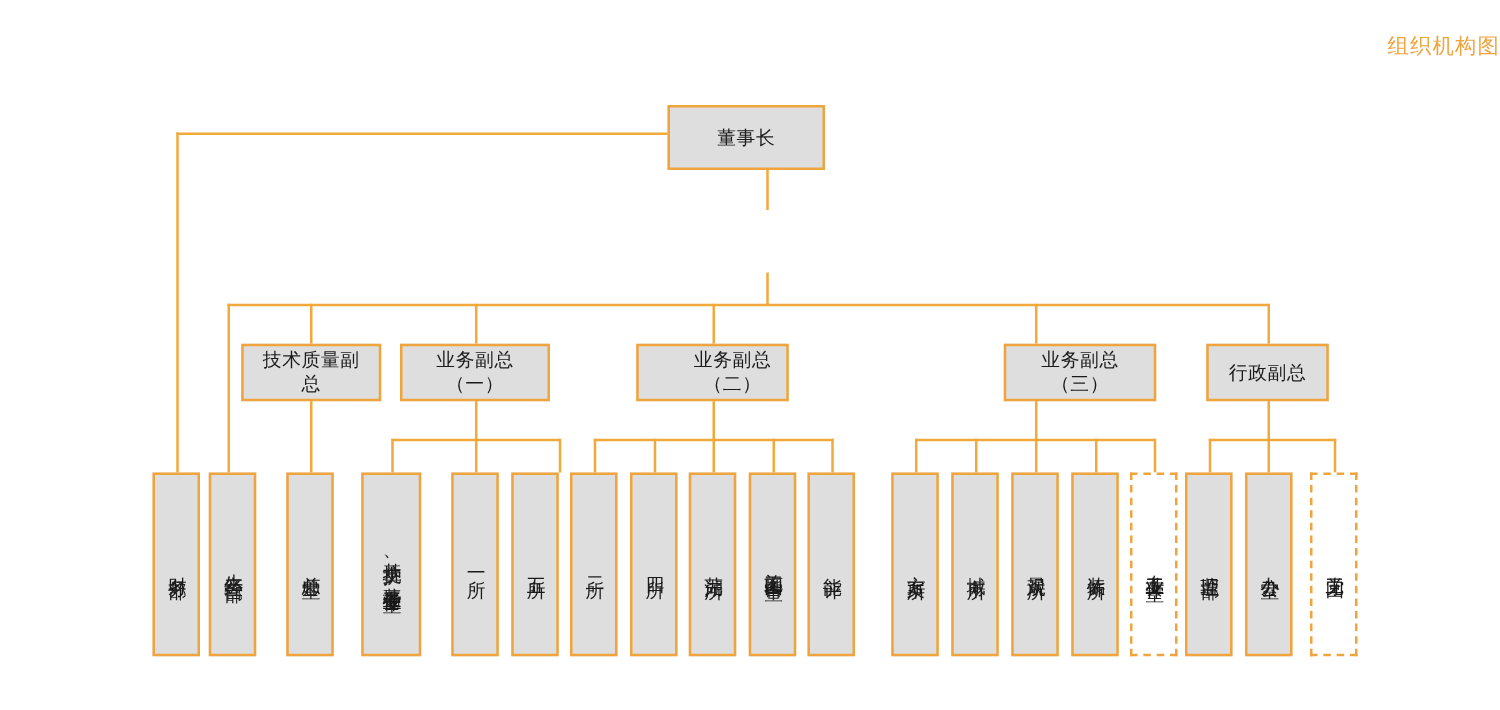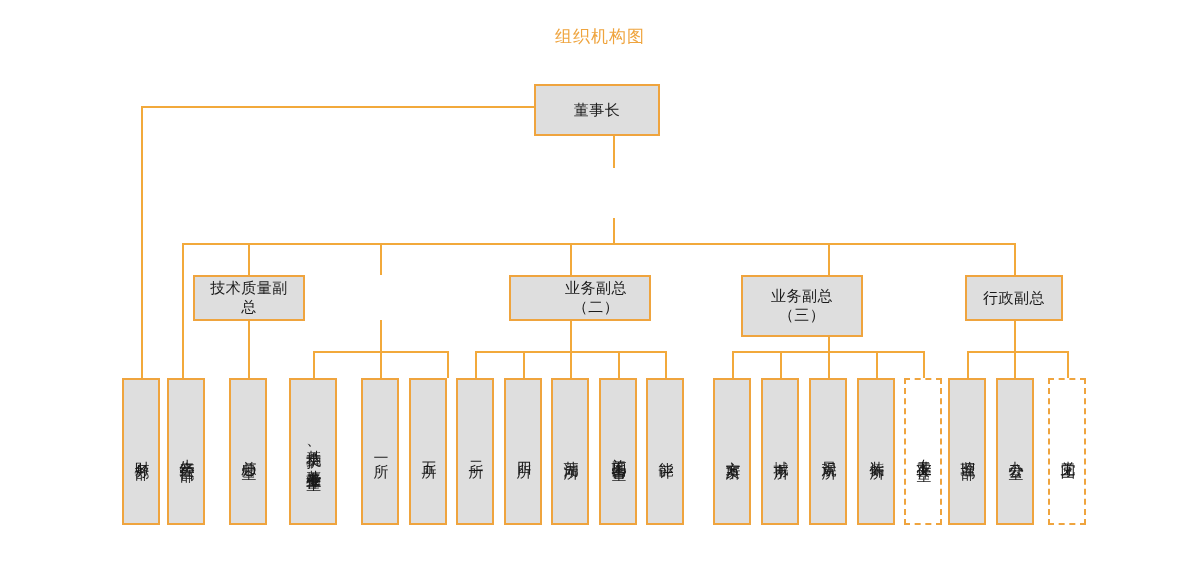--- a/index.html
+++ b/index.html
@@ -8,21 +8,21 @@
     background:#ffffff;
     font-family:"DejaVu Sans","Liberation Sans",sans-serif;
     overflow:hidden;
     position:relative;
   }
   #chart{position:absolute;left:0;top:0;width:1200px;height:568px;}
 
   .title{
     position:absolute;
     left:0;top:25px;width:1200px;
-    text-align:center;
+    text-align:right;
     font-size:17px;
     color:#EFA43E;
     letter-spacing:1px;
     font-weight:400;
   }
 
   
   .ln{position:absolute;background:#F2A93B;}
   .lnh{height:2px;}
   .lnv{width:2px;}
@@ -119,22 +119,23 @@
   <div class="ln lnv" style="left:1014px;top:320px;height:32px;"></div>
   <div class="ln lnh" style="left:967px;top:351px;width:102px;"></div>
   <div class="ln lnv" style="left:967px;top:351px;height:27px;"></div>
   <div class="ln lnv" style="left:1014px;top:351px;height:27px;"></div>
   <div class="ln lnv" style="left:1067px;top:351px;height:27px;"></div>
 
   <div class="node h" style="left:534px;top:84px;width:126px;height:52px;">董事长</div>
 
 
   <div class="node h" style="left:193px;top:275px;width:112px;height:46px;">技术质量副总</div>
-  <div class="node h" style="left:509px;top:275px;width:142px;height:46px;padding-left:40px;">业务副总（二）</div>
-  <div class="node h" style="left:741px;top:275px;width:122px;height:62px;">业务副总（三）</div>
+  <div class="node h" style="left:320px;top:275px;width:120px;height:46px;">业务副总（一）</div>
+  <div class="node h" style="left:509px;top:275px;width:122px;height:46px;padding-left:40px;">业务副总（二）</div>
+  <div class="node h" style="left:803px;top:275px;width:122px;height:46px;">业务副总（三）</div>
   <div class="node h" style="left:965px;top:275px;width:98px;height:46px;">行政副总</div>
 
   <div class="node v" style="left:122px;top:378px;width:38px;height:147px;">财务部</div>
   <div class="node v" style="left:167px;top:378px;width:38px;height:147px;">生产经营部</div>
   <div class="node v" style="left:229px;top:378px;width:38px;height:147px;">总师室</div>
   <div class="node v2" style="left:289px;top:378px;width:48px;height:147px;">基坑支护、幕墙专业工作室</div>
   <div class="node v" style="left:361px;top:378px;width:38px;height:147px;">一所</div>
   <div class="node v" style="left:409px;top:378px;width:38px;height:147px;">五所</div>
   <div class="node v" style="left:456px;top:378px;width:38px;height:147px;">二所</div>
   <div class="node v" style="left:504px;top:378px;width:38px;height:147px;">四所</div>

